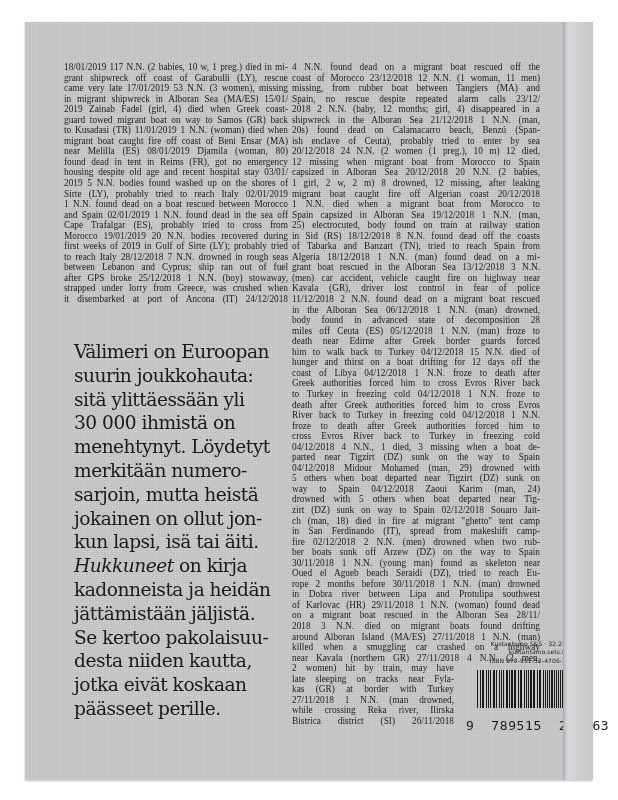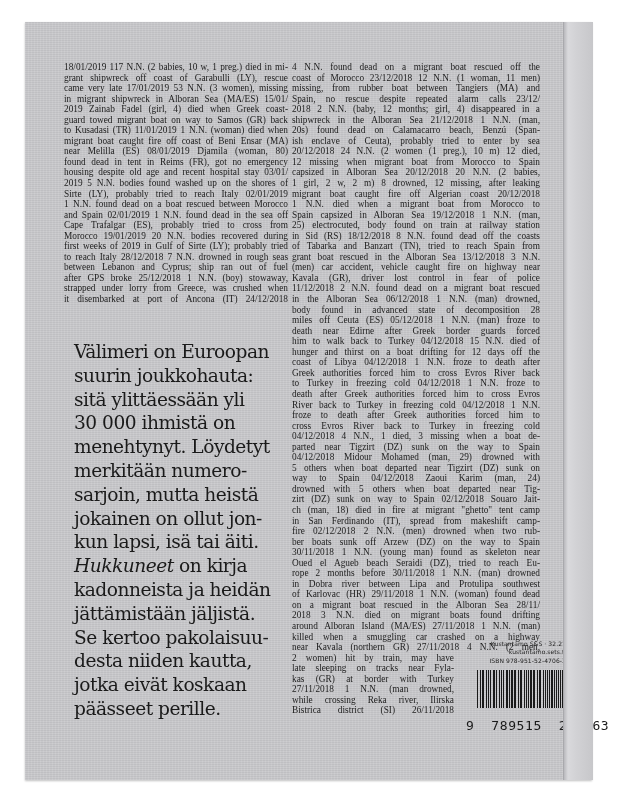--- a/index.html
+++ b/index.html
@@ -93,20 +93,21 @@
       <div>20/12/2018 24 N.N. (2 women (1 preg.), 10 m) 12 died,</div>
       <div>12 missing when migrant boat from Morocco to Spain</div>
       <div>capsized in Alboran Sea 20/12/2018 20 N.N. (2 babies,</div>
       <div>1 girl, 2 w, 2 m) 8 drowned, 12 missing, after leaking</div>
       <div>migrant boat caught fire off Algerian coast 20/12/2018</div>
       <div>1 N.N. died when a migrant boat from Morocco to</div>
       <div>Spain capsized in Alboran Sea 19/12/2018 1 N.N. (man,</div>
       <div>25) electrocuted, body found on train at railway station</div>
       <div>in Sid (RS) 18/12/2018 8 N.N. found dead off the coasts</div>
       <div>of Tabarka and Banzart (TN), tried to reach Spain from</div>
+      <div>Algeria 18/12/2018 1 N.N. (man) found dead on a mi-</div>
       <div>grant boat rescued in the Alboran Sea 13/12/2018 3 N.N.</div>
       <div>(men) car accident, vehicle caught fire on highway near</div>
       <div>Kavala (GR), driver lost control in fear of police</div>
       <div>11/12/2018 2 N.N. found dead on a migrant boat rescued</div>
       <div>in the Alboran Sea 06/12/2018 1 N.N. (man) drowned,</div>
       <div>body found in advanced state of decomposition 28</div>
       <div>miles off Ceuta (ES) 05/12/2018 1 N.N. (man) froze to</div>
       <div>death near Edirne after Greek border guards forced</div>
       <div>him to walk back to Turkey 04/12/2018 15 N.N. died of</div>
       <div>hunger and thirst on a boat drifting for 12 days off the</div>

